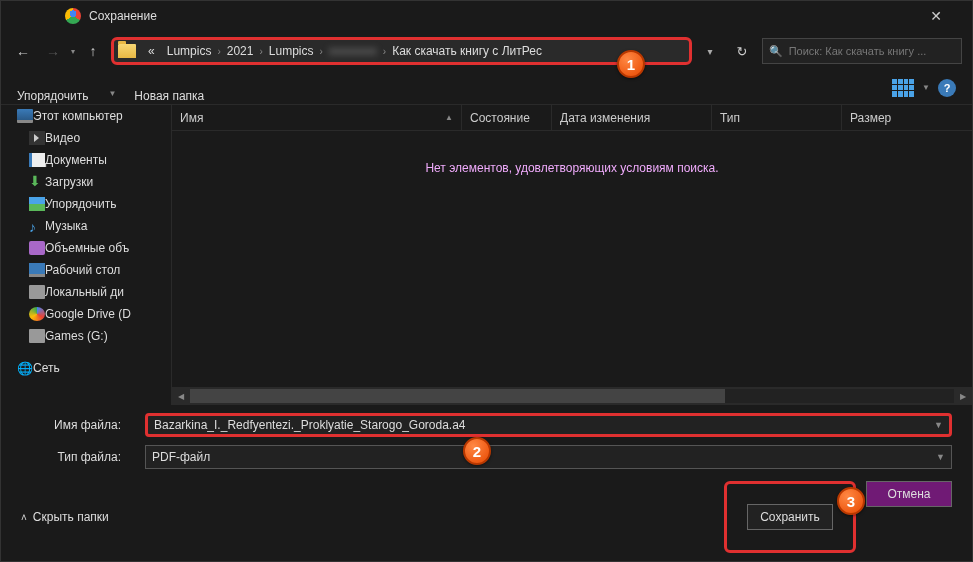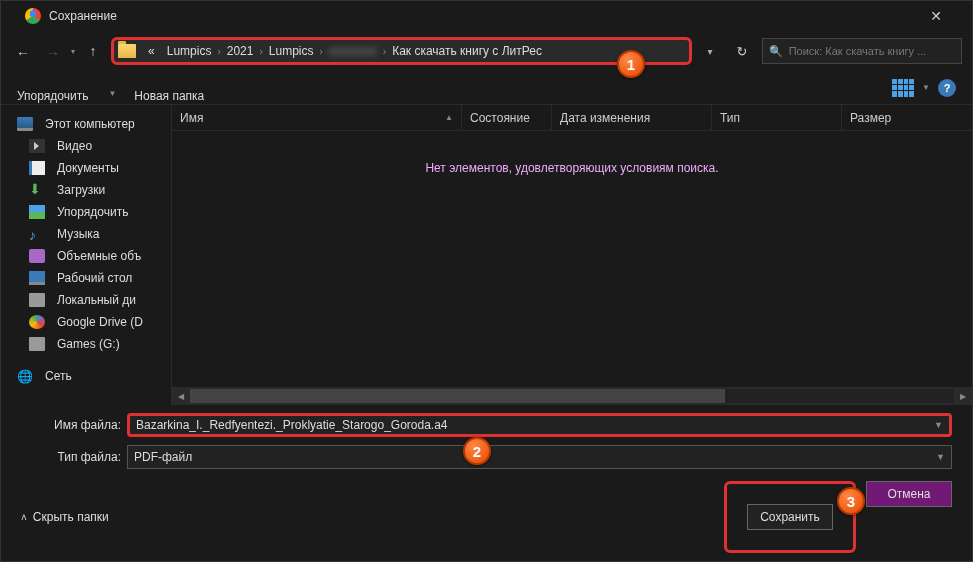--- a/index.html
+++ b/index.html
@@ -1,18 +1,18 @@
 <!DOCTYPE html>
 <html><head>
 <meta charset="utf-8">
 <style>
 * { box-sizing: border-box; margin: 0; padding: 0; font-family: "Segoe UI", Tahoma, sans-serif; }
 body { background: #0a0a0a; width: 973px; height: 562px; overflow: hidden; color: #ccc; font-size: 12px; position: relative; }
 .window { background: #1a1a1a; border: 1px solid #333; width: 100%; height: 100%; display: flex; flex-direction: column; }
-.titlebar { height: 30px; display: flex; align-items: center; padding: 0 24px; background: #1a1a1a; }
+.titlebar { height: 30px; display: flex; align-items: center; padding: 0 24px; background: #1a1a1a; margin-left: 40px; }
 .titlebar .icon-chrome { width: 16px; height: 16px; margin-right: 8px; background: radial-gradient(circle at 50% 35%, #4285f4 25%, transparent 26%), conic-gradient(#ea4335 0 120deg, #34a853 120deg 240deg, #fbbc05 240deg 360deg); border-radius: 50%; }
 .titlebar .title { flex: 1; font-size: 12px; color: #ddd; }
 .titlebar .close { width: 40px; height: 30px; display: flex; align-items: center; justify-content: center; font-size: 14px; color: #ccc; cursor: pointer; margin-right: -8px; }
 .navbar { height: 40px; display: flex; align-items: center; padding: 0 10px; gap: 6px; }
 .nav-arrow { width: 24px; height: 24px; display: flex; align-items: center; justify-content: center; color: #ccc; font-size: 14px; cursor: pointer; }
 .nav-arrow.disabled { color: #555; }
 .nav-dd { font-size: 8px; color: #888; }
 .breadcrumb-wrap { flex: 1; height: 28px; border: 3px solid #e03030; border-radius: 6px; display: flex; align-items: center; background: #2a2a2a; padding: 0 4px; position: relative; }
 .folder-icon { width: 18px; height: 14px; background: linear-gradient(#f7d774, #e8b844); border-radius: 1px 1px 0 0; position: relative; margin-right: 6px; }
 .folder-icon::before { content: ""; position: absolute; top: -3px; left: 0; width: 8px; height: 3px; background: #e8b844; border-radius: 1px 1px 0 0; }
@@ -23,21 +23,21 @@
 .refresh { width: 28px; text-align: center; color: #ccc; font-size: 13px; }
 .search-box { width: 200px; height: 26px; border: 1px solid #444; background: #222; display: flex; align-items: center; padding: 0 6px; color: #777; font-size: 11px; gap: 6px; }
 .toolbar { height: 34px; display: flex; align-items: center; padding: 0 16px; gap: 18px; border-bottom: 1px solid #2a2a2a; }
 .tool-btn { color: #ddd; font-size: 12px; display: flex; gap: 20px; margin-top: 16px; }
 .tool-right { margin-left: auto; display: flex; align-items: center; gap: 8px; }
 .view-icon { width: 22px; height: 18px; display: grid; grid-template-columns: repeat(4, 1fr); grid-template-rows: repeat(3, 1fr); gap: 1px; }
 .view-icon span { background: #4aa3e8; }
 .help-icon { width: 18px; height: 18px; border-radius: 50%; background: #3a7ab8; color: #fff; display: flex; align-items: center; justify-content: center; font-size: 11px; font-weight: bold; }
 .main { flex: 1; display: flex; min-height: 0; }
 .sidebar { width: 170px; background: #1a1a1a; overflow: hidden; padding-top: 4px; }
-.side-item { height: 22px; display: flex; align-items: flex-end; padding-left: 28px; gap: 12px; color: #ddd; font-size: 12px; white-space: nowrap; }
+.side-item { height: 22px; display: flex; align-items: flex-start; padding-left: 28px; gap: 0; color: #ddd; font-size: 12px; white-space: nowrap; }
 .side-item.root { padding-left: 16px; }
 .side-icon { width: 16px; height: 14px; flex-shrink: 0; display: inline-block; }
 .si-pc { background: linear-gradient(#3a7ab8, #2a5a88); border-radius: 1px; border-bottom: 3px solid #888; }
 .si-vid { background: #333; position: relative; } .si-vid::after { content: ""; position: absolute; left: 5px; top: 3px; border-left: 5px solid #ccc; border-top: 4px solid transparent; border-bottom: 4px solid transparent; }
 .si-doc { background: #eee; border-left: 3px solid #3a7ab8; }
 .si-dl { background: transparent; } .si-dl::after { content: "⬇"; color: #5ab85a; font-size: 14px; line-height: 12px; }
 .si-img { background: linear-gradient(#4aa3e8 50%, #5ab85a 50%); }
 .si-mus { color: #4aa3e8; } .si-mus::after { content: "♪"; font-size: 14px; }
 .si-3d { background: #a868c8; border-radius: 2px; }
 .si-desk { background: #3a7ab8; border-bottom: 3px solid #888; }
@@ -47,21 +47,21 @@
 .content { flex: 1; display: flex; flex-direction: column; background: #1a1a1a; border-left: 1px solid #2a2a2a; min-width: 0; }
 .headers { height: 26px; display: flex; align-items: center; border-bottom: 1px solid #2a2a2a; font-size: 12px; color: #ccc; padding-right: 8px; }
 .hdr { padding: 0 8px; border-right: 1px solid #2a2a2a; height: 100%; display: flex; align-items: center; }
 .hdr .sort { margin-left: auto; font-size: 8px; color: #888; }
 .empty { flex: 1; display: flex; align-items: flex-start; justify-content: center; padding-top: 30px; color: #f0abfc; font-size: 12px; }
 .hscroll { height: 18px; background: #2a2a2a; display: flex; align-items: center; }
 .hscroll .lar, .hscroll .rar { width: 18px; text-align: center; color: #888; font-size: 8px; }
 .hscroll .track { flex: 1; height: 14px; background: #222; position: relative; }
 .hscroll .thumb { position: absolute; left: 0; top: 0; height: 100%; width: 70%; background: #444; }
 .footer { background: #1a1a1a; padding: 8px 20px 8px 20px; }
-.field-row { display: flex; align-items: center; margin-bottom: 8px; gap: 6px; }
+.field-row { display: flex; align-items: center; margin-bottom: 8px; gap: 24px; }
 .field-label { width: 100px; text-align: right; color: #ddd; font-size: 12px; }
 .field-input { flex: 1; height: 24px; background: #222; border: 1px solid #555; color: #ddd; padding: 0 6px; font-size: 12px; display: flex; align-items: center; position: relative; }
 .field-input .dd { margin-left: auto; color: #888; font-size: 9px; }
 .filename-wrap { border: 3px solid #e03030; border-radius: 4px; }
 .bottom-row { display: flex; align-items: center; margin-top: 12px; }
 .hide-folders { display: flex; align-items: center; gap: 6px; color: #ddd; font-size: 12px; }
 .buttons { margin-left: auto; display: flex; gap: 10px; }
 .btn { min-width: 86px; height: 26px; border: 1px solid #666; background: #701a75; color: #ddd; display: flex; align-items: center; justify-content: center; font-size: 12px; }
 .btn.save-wrap { border: 3px solid #e03030; border-radius: 6px; padding: 20px; background: transparent; height: auto; }
 .btn.save-wrap .inner { min-width: 86px; height: 26px; border: 1px solid #666; background: #222; display: flex; align-items: center; justify-content: center; }

